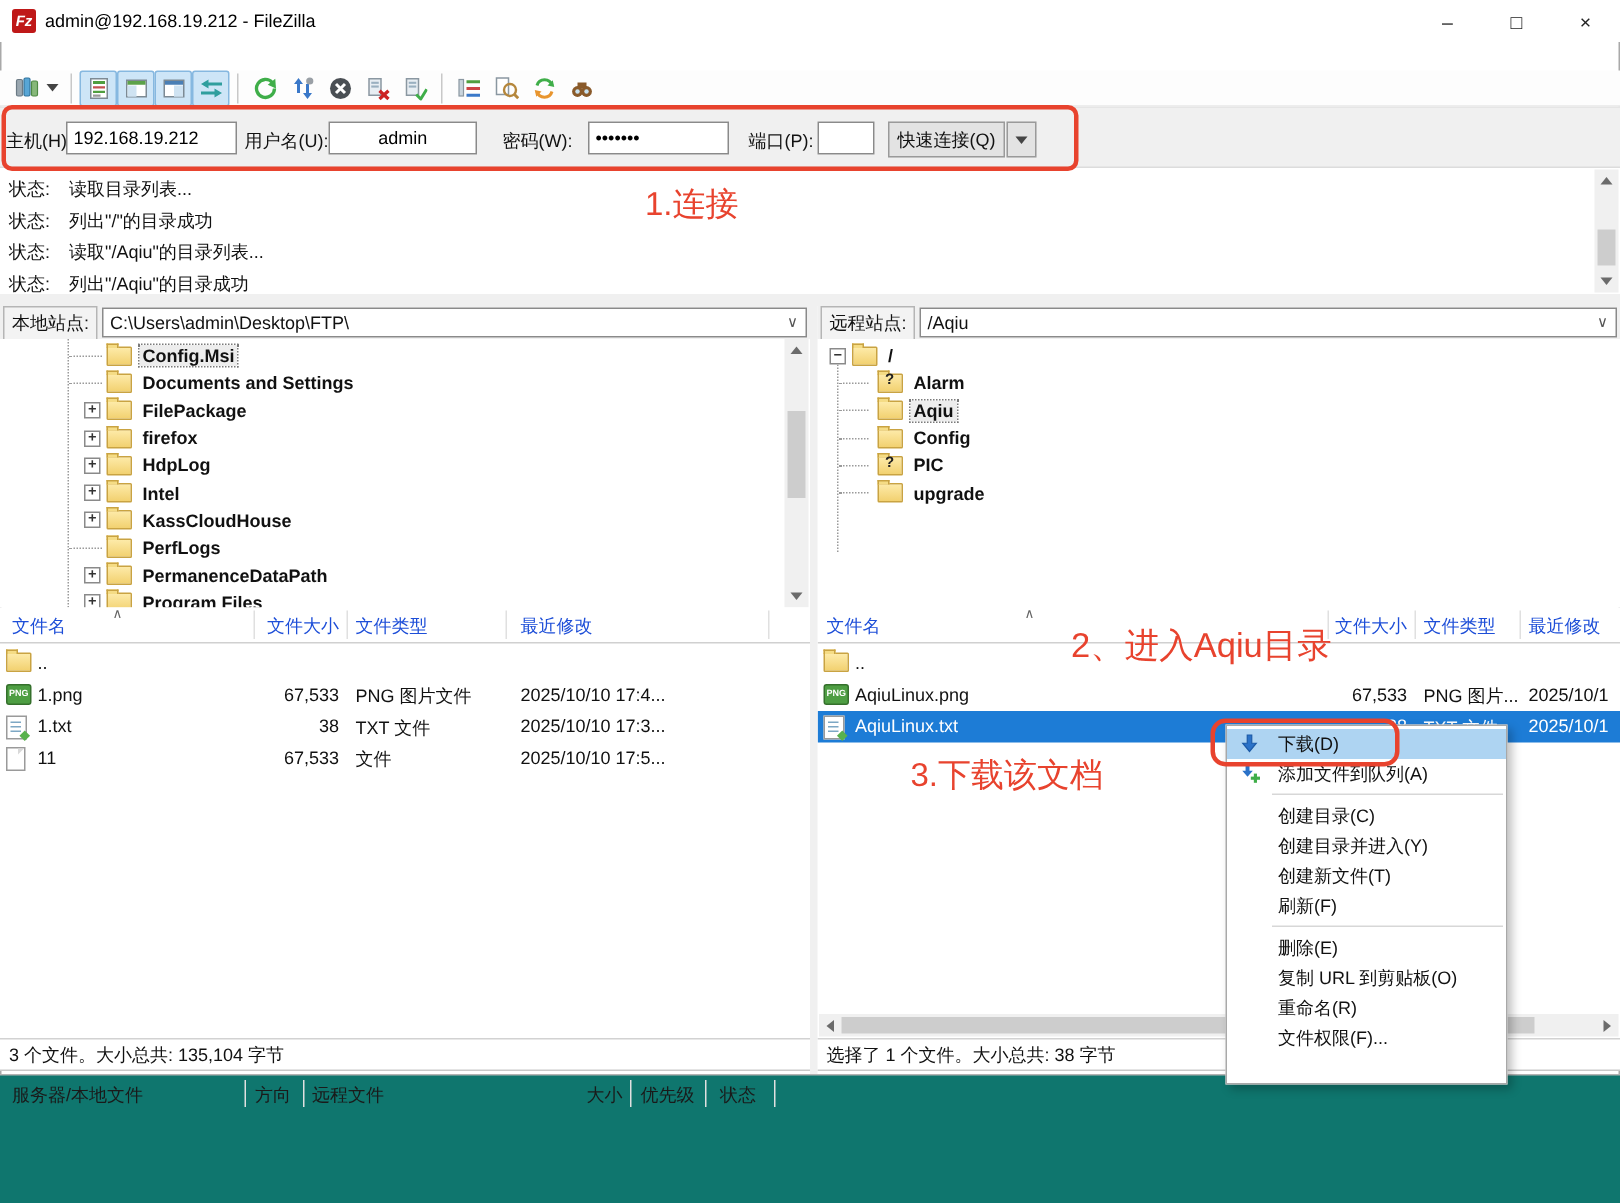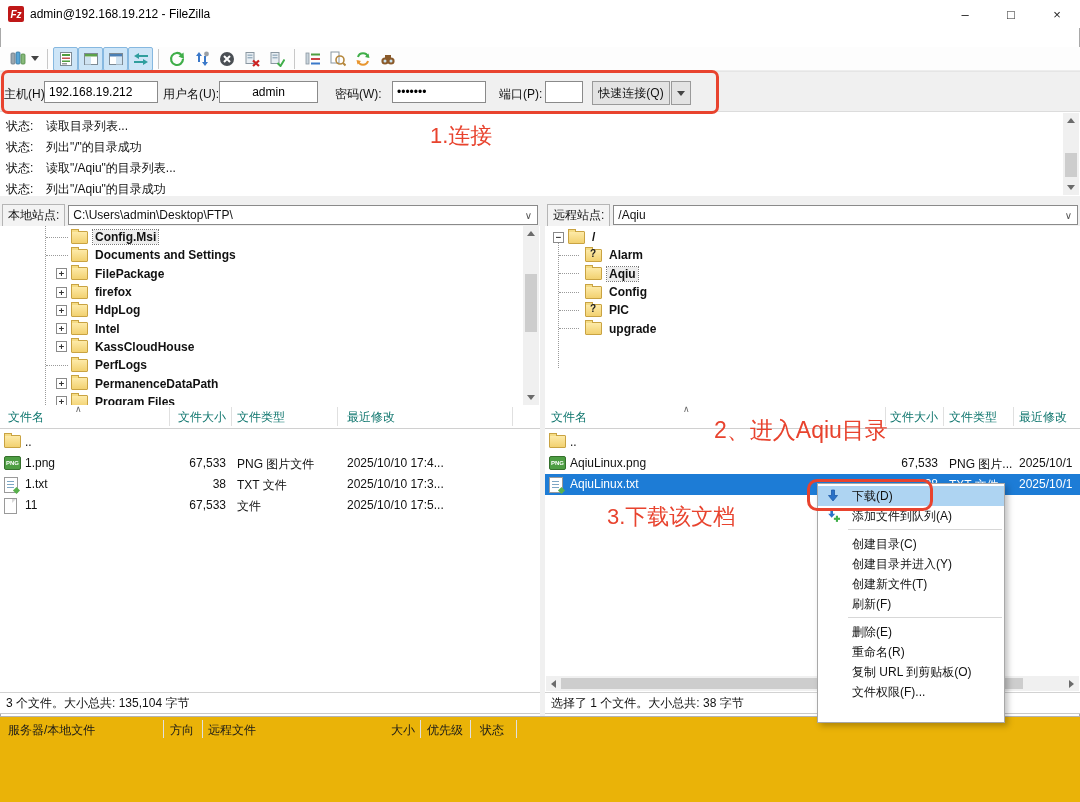--- a/index.html
+++ b/index.html
@@ -57,41 +57,41 @@
   .fold{position:relative;display:inline-block;width:15px;height:11px;background:linear-gradient(#fdeaa8,#f2d170);border:1px solid #c9a342;border-radius:1px;flex:none;}
   .fold::before{content:"";position:absolute;top:-3px;left:-1px;width:6px;height:2px;background:#f5dc85;border:1px solid #c9a342;border-bottom:none;}
   .fold.q::after{content:"?";position:absolute;left:4px;top:-2px;font-size:10px;font-weight:bold;color:#222;}
   .tlabel{margin-left:5px;padding:0 2px;}
   .tlabel.sel{background:#ededed;outline:1px dotted #7a7a7a;}
   .guide-v{position:absolute;border-left:1px dotted #9a9a9a;z-index:0;}
   .stub{position:absolute;border-top:1px dotted #9a9a9a;}
   
   .flist{position:absolute;top:405px;height:287px;background:#fff;overflow:hidden;}
   .fhead{position:relative;height:23px;border-bottom:1px solid #d0d0d0;background:#fff;font-size:12px;}
-  .fh{position:absolute;top:4px;color:#0f766e;}
+  .fh{position:absolute;top:4px;color:#1d4ed8;}
   .fhsep{position:absolute;top:2px;width:1px;height:19px;background:#e0e0e0;}
   .sortmark{position:absolute;top:-1px;font-size:9px;color:#666;}
   .frow{position:relative;height:21px;font-size:12px;}
   .frow .fic{position:absolute;left:4px;top:3px;}
   .fname{position:absolute;left:25px;top:3px;white-space:nowrap;}
   .fcell{position:absolute;top:3px;white-space:nowrap;overflow:hidden;}
   .frow.selrow{background:#1d7cd6;color:#fff;}
   
   .ic-folder{display:inline-block;width:15px;height:11px;background:linear-gradient(#fdeaa8,#f2d170);border:1px solid #c9a342;border-radius:1px;position:relative;}
   .ic-folder::before{content:"";position:absolute;top:-3px;left:-1px;width:6px;height:2px;background:#f5dc85;border:1px solid #c9a342;border-bottom:none;}
   .ic-png{display:inline-block;width:15px;height:12px;background:#4e9e43;border:1px solid #35702c;border-radius:2px;color:#fff;font-size:6px;font-weight:bold;text-align:center;line-height:12px;}
   .ic-txt{display:inline-block;width:12px;height:14px;background:#fff;border:1px solid #9a9a9a;position:relative;}
   .ic-txt::before{content:"";position:absolute;left:2px;top:3px;width:7px;height:1px;background:#7da7c4;box-shadow:0 3px 0 #7da7c4,0 6px 0 #7da7c4;}
   .ic-txt::after{content:"";position:absolute;right:-2px;bottom:-1px;width:5px;height:5px;background:#58b14c;transform:rotate(45deg);}
   .ic-file{display:inline-block;width:11px;height:14px;background:#fff;border:1px solid #9a9a9a;position:relative;}
   .ic-file::before{content:"";position:absolute;right:0;top:0;border-left:4px solid #d9d9d9;border-bottom:4px solid transparent;}
   
   .statusbar{position:absolute;top:692px;height:22px;background:#fff;border-top:1px solid #d2d2d2;border-bottom:1px solid #c9c9c9;box-sizing:border-box;display:flex;align-items:center;font-size:12px;}
   
-  .queue{position:absolute;left:0;top:716px;width:100%;height:86px;background:#eab308;border-top:1px solid #b3b3b3;}
+  .queue{position:absolute;left:0;top:716px;width:100%;height:86px;background:#0f766e;border-top:1px solid #b3b3b3;}
   .qhead{position:relative;height:23px;font-size:12px;}
   .qh{position:absolute;top:5px;color:#1a1a1a;white-space:nowrap;}
   .qhsep{position:absolute;top:3px;width:1px;height:18px;background:#e0e0e0;}
   
   .ctx{position:absolute;left:817px;top:483px;width:188px;height:240px;background:#fff;border:1px solid #a8a8a8;box-shadow:3px 3px 6px rgba(0,0,0,.25);z-index:70;padding-top:2px;box-sizing:border-box;}
   .mi{position:relative;height:20px;line-height:20px;padding-left:34px;font-size:12px;color:#111;white-space:nowrap;}
   .mi.hl{background:#aed4f2;}
   .mi .micon{position:absolute;left:8px;top:3px;}
   .msep{height:1px;background:#d7d7d7;margin:3px 2px 4px 30px;}
 </style>
@@ -515,20 +515,20 @@
       </span>
       <span>添加文件到队列(A)</span>
     </div>
     <div class="msep"></div>
     <div class="mi"><span>创建目录(C)</span></div>
     <div class="mi"><span>创建目录并进入(Y)</span></div>
     <div class="mi"><span>创建新文件(T)</span></div>
     <div class="mi"><span>刷新(F)</span></div>
     <div class="msep"></div>
     <div class="mi"><span>删除(E)</span></div>
+    <div class="mi"><span>复制 URL 到剪贴板(O)</span></div>
     <div class="mi"><span>重命名(R)</span></div>
-    <div class="mi"><span>复制 URL 到剪贴板(O)</span></div>
     <div class="mi"><span>文件权限(F)...</span></div>
   </div>
 
   <div class="redbox" style="left:807px;top:479px;width:120px;height:26px;border-radius:10px;z-index:75"></div>
 
 </div>
 
 </body></html>

